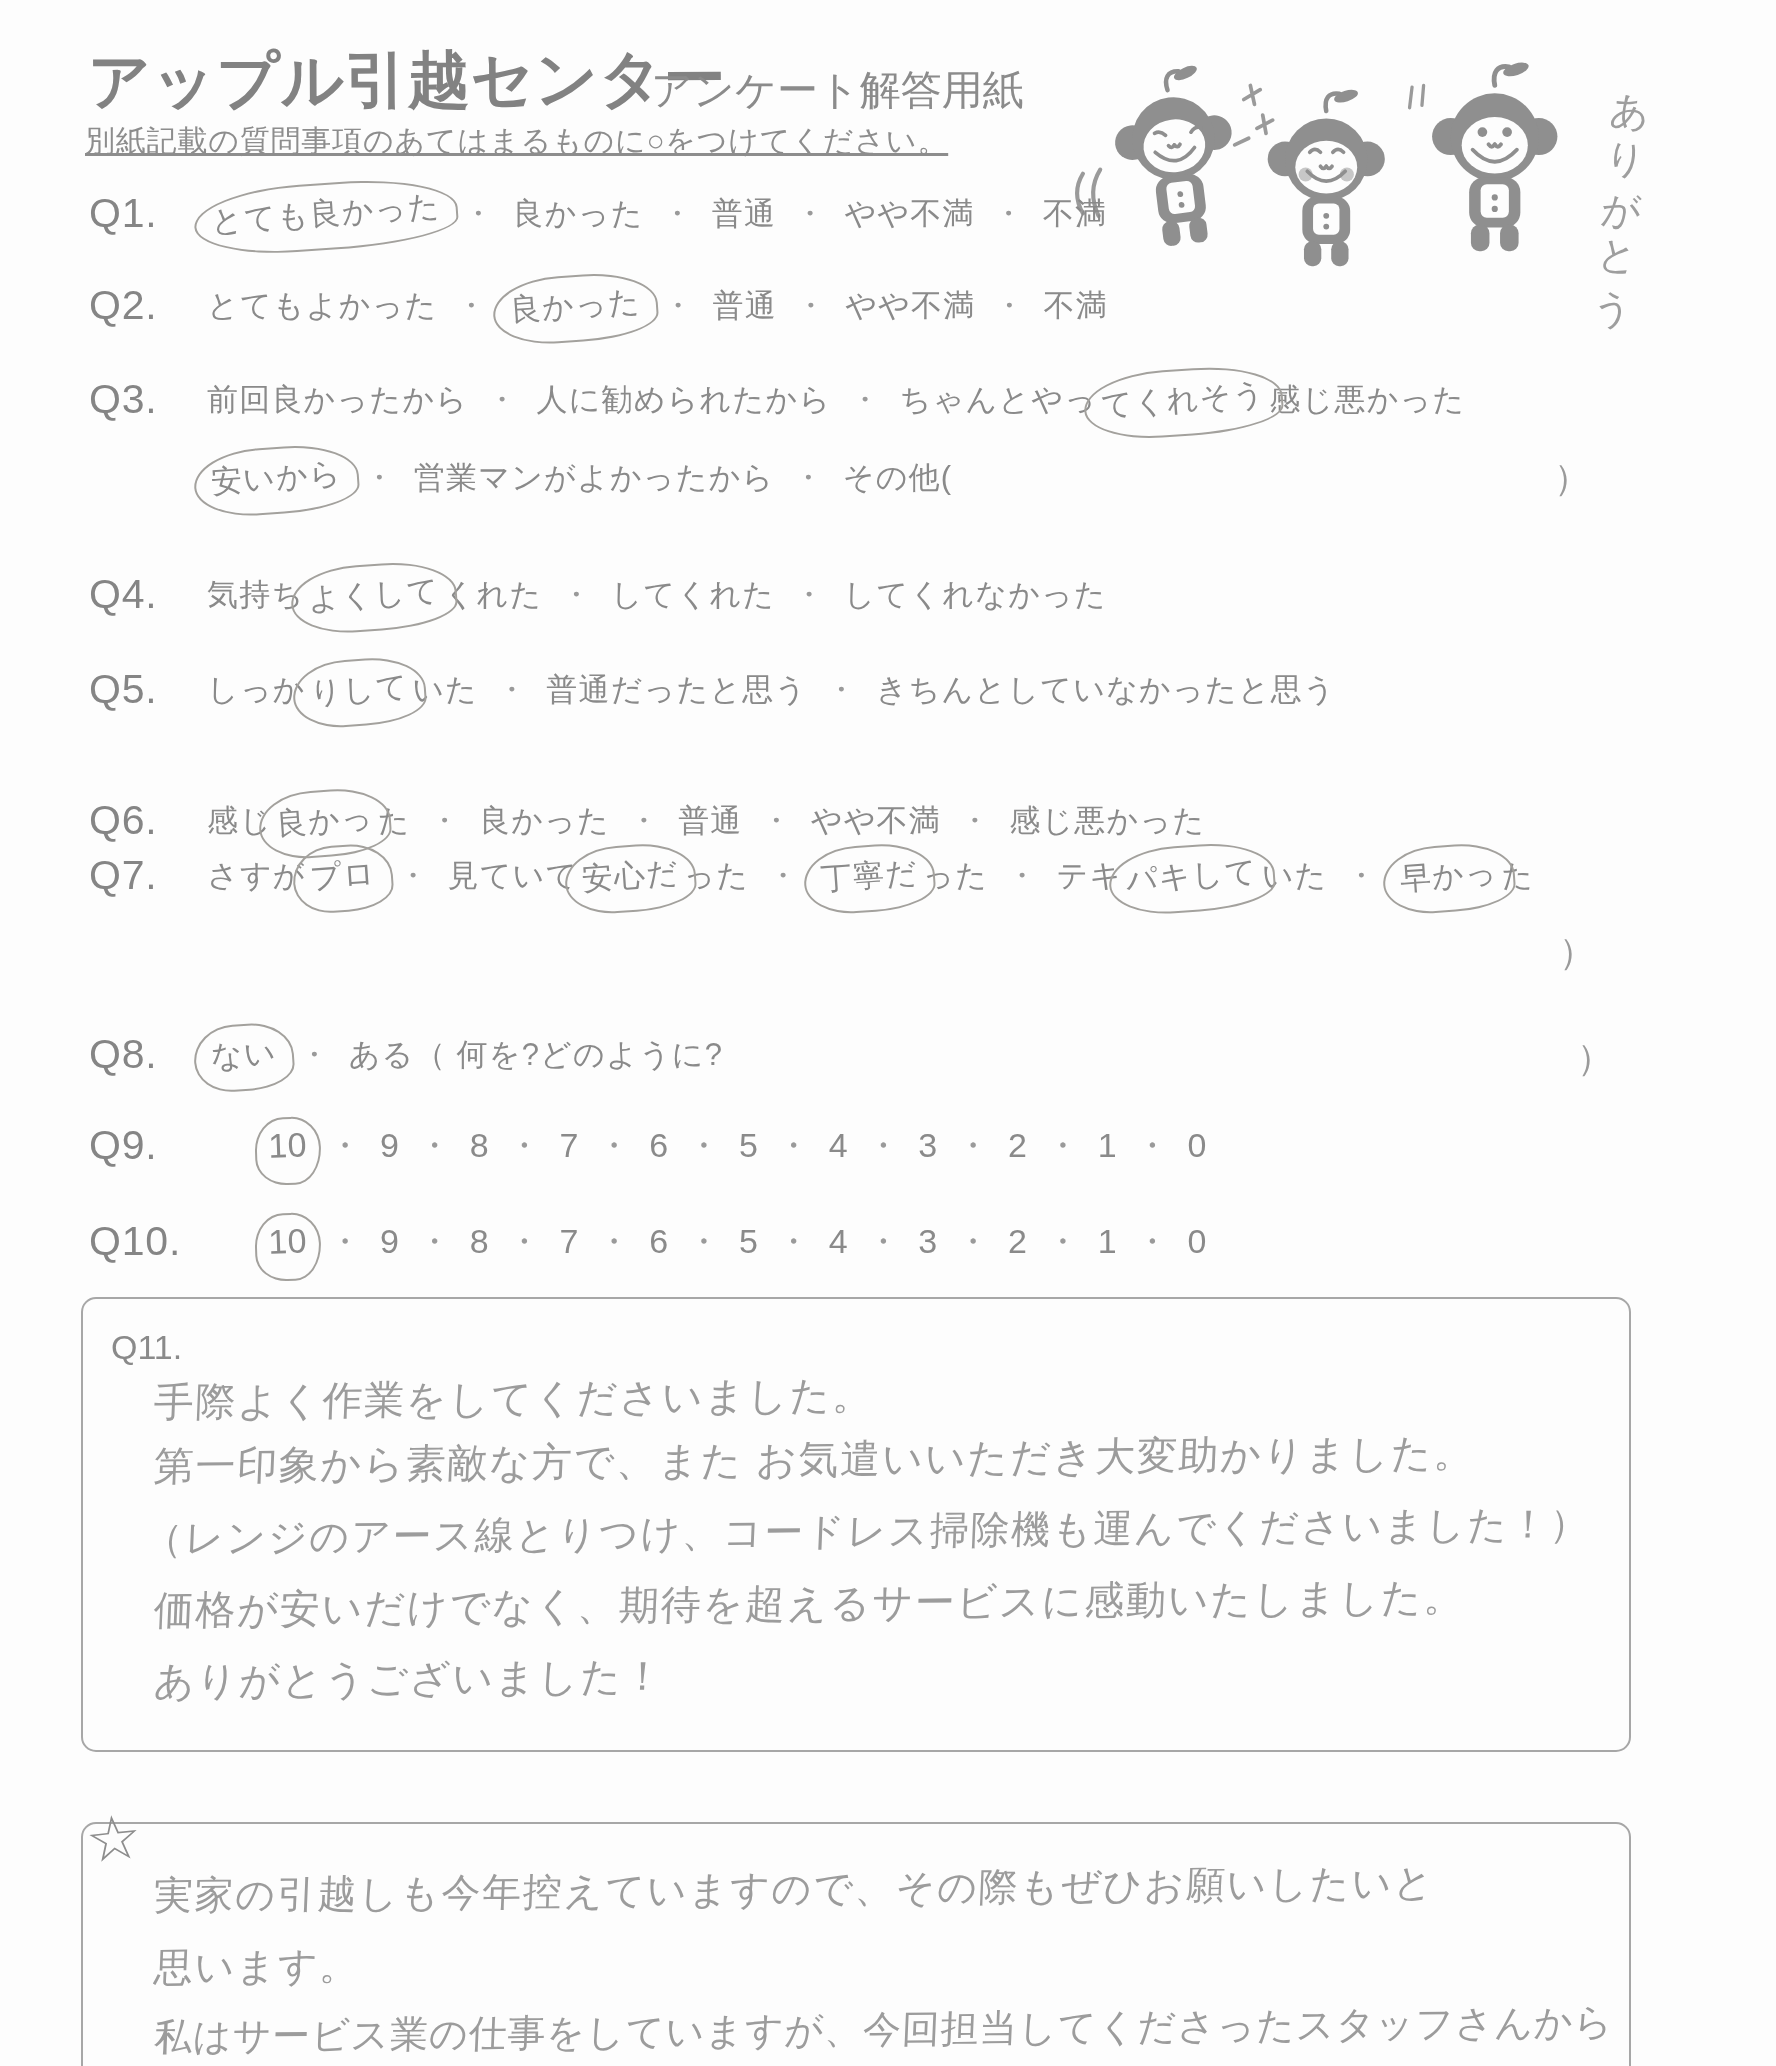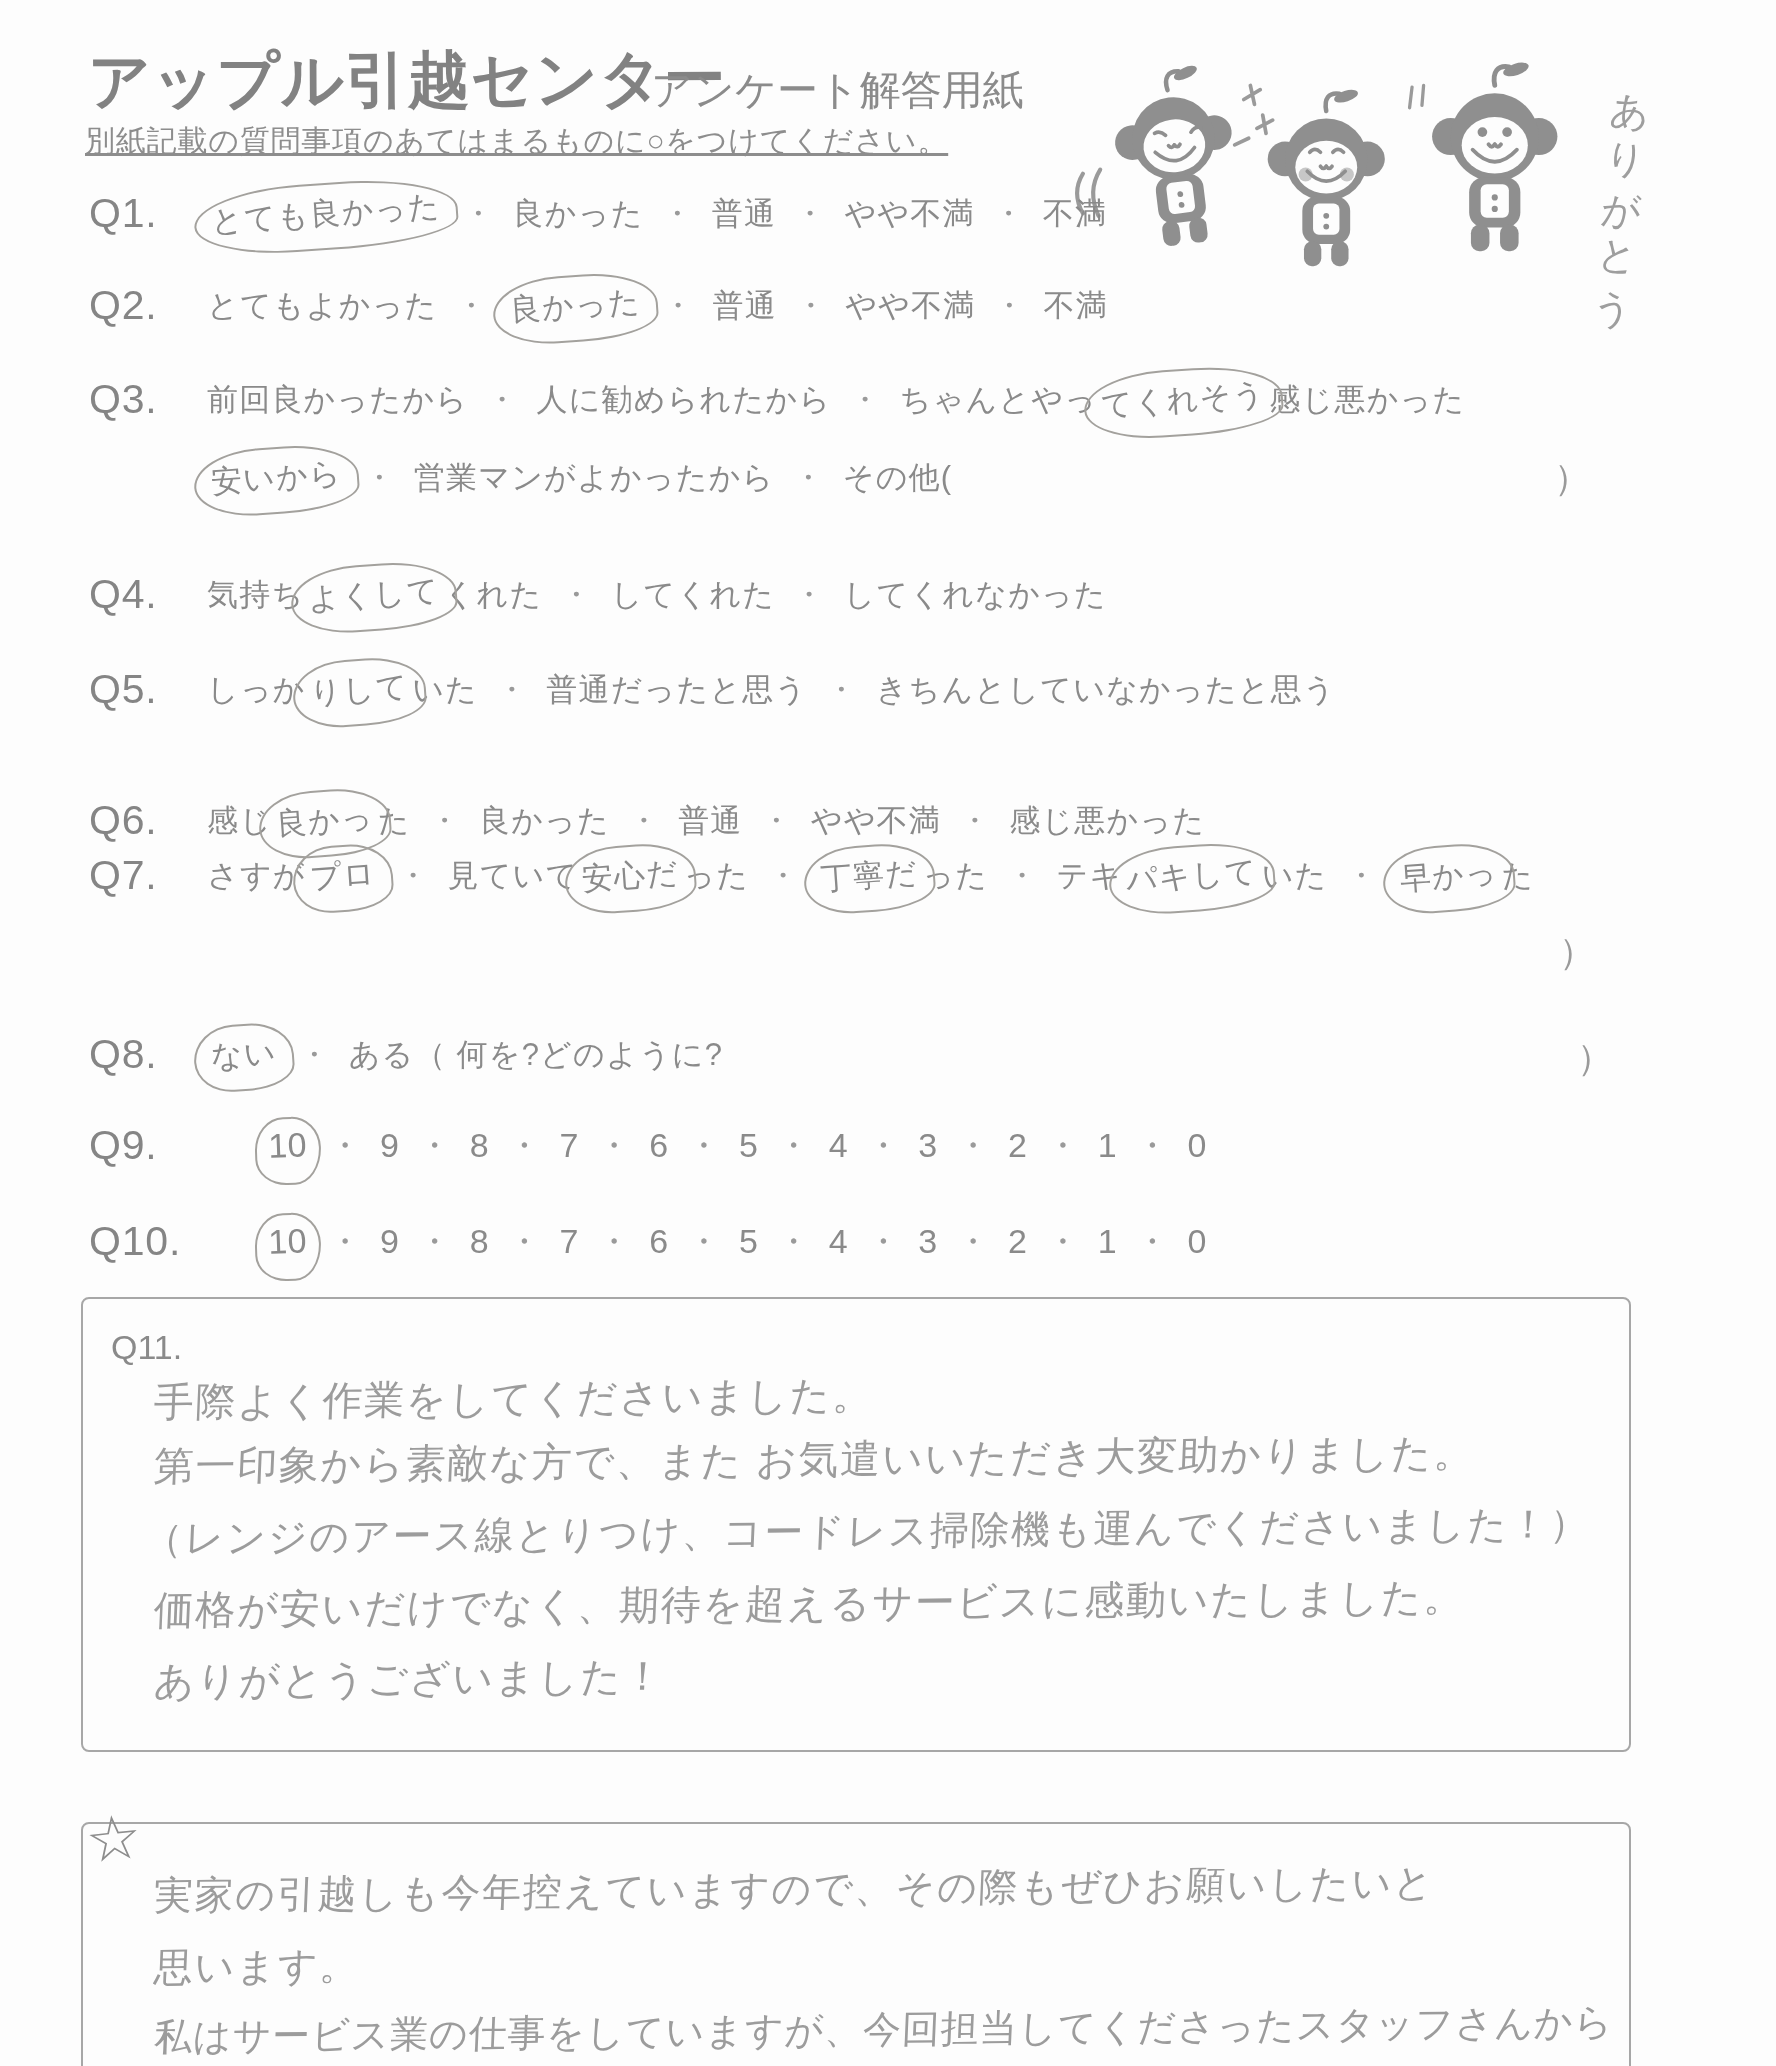--- a/index.html
+++ b/index.html
@@ -56,21 +56,21 @@
   }
   .closer { position:absolute; font-size:36px; color:#9a9a9a; }
   
   .hand {
     position:absolute; color:#9c9c9c; letter-spacing:1.7px; white-space:nowrap;
     transform:rotate(-0.6deg) skewX(-3deg); transform-origin:left top;
   }
   
   .notebox {
     position:absolute; left:81px; width:1550px;
-    border:2.9px solid #a7a7a7; border-radius:8px;
+    border:2.9px solid #a7a7a7; border-radius:15px;
     box-sizing:border-box;
   }
   .q11label { position:absolute; left:28px; top:29px; font-size:34px; color:#8a8a8a; }
   .star {
     position:absolute; left:3.3px; top:-15.7px; font-size:62px; color:#8d8d8d;
     line-height:1; transform:rotate(-6deg);
   }
 </style>
 </head>
 <body>

